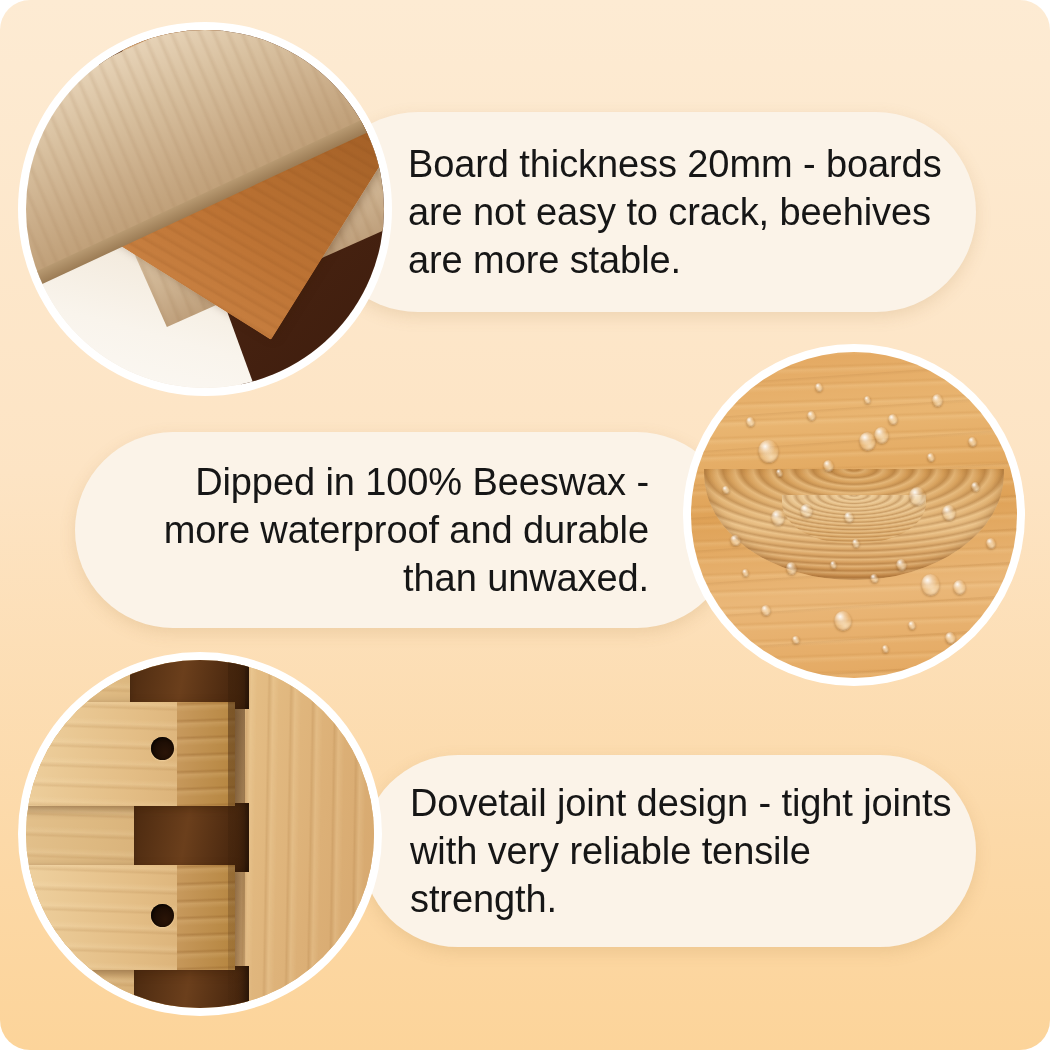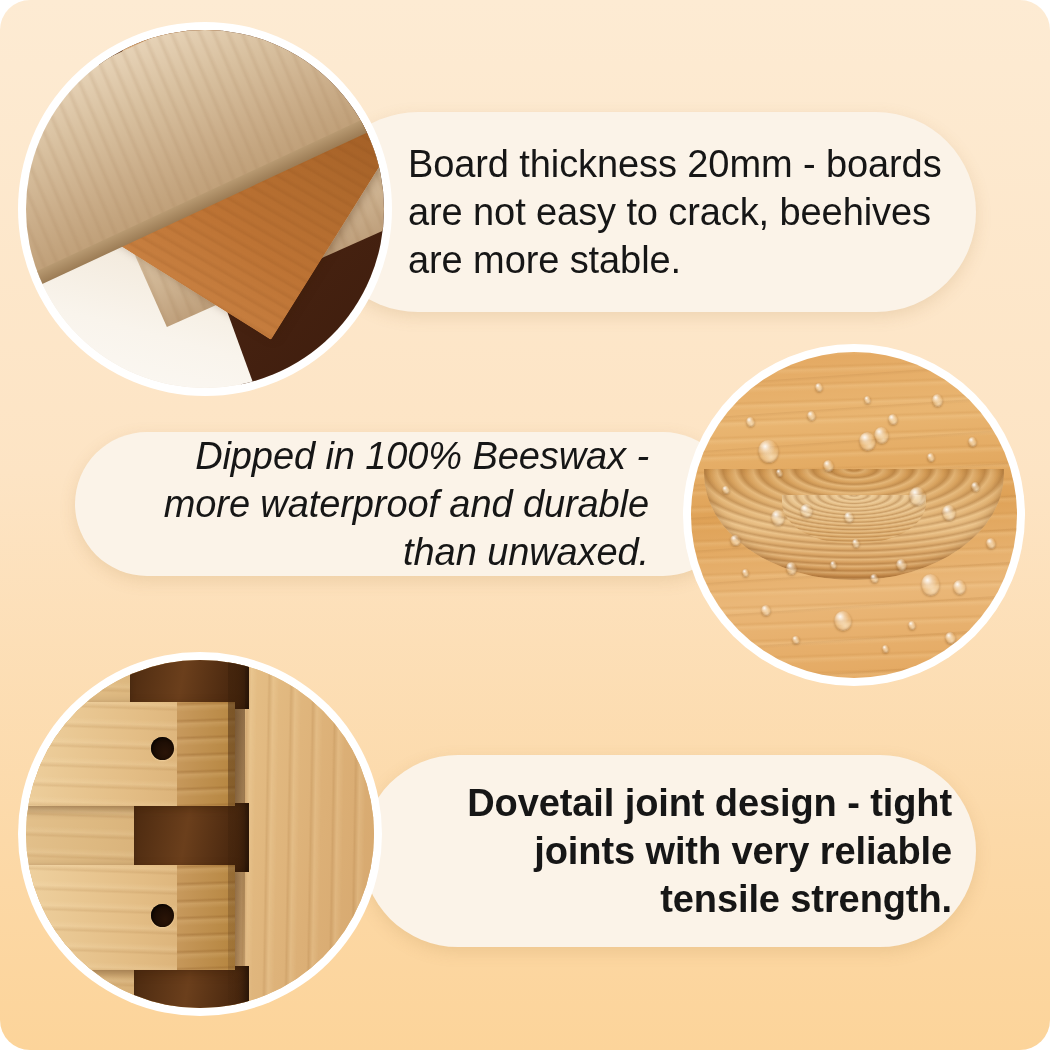--- a/index.html
+++ b/index.html
@@ -42,28 +42,28 @@
     width: 100%;
     white-space: pre-line;
   }
 
   #pill-1 {
     left: 318px;  top: 112px;  width: 658px; height: 200px;
   }
   #pill-1 .pill-text { padding-left: 90px; padding-right: 28px; text-align: left; }
 
   #pill-2 {
-    left: 75px;  top: 432px;  width: 660px; height: 144px; font-style: italic;
+    left: 75px;  top: 432px;  width: 660px; height: 196px;
   }
   #pill-2 .pill-text { padding-left: 30px; padding-right: 86px; text-align: right; }
 
   #pill-3 {
     left: 362px;  top: 755px;  width: 614px; height: 192px;
   }
-  #pill-3 .pill-text { padding-left: 48px; padding-right: 24px; text-align: right; font-weight: bold; }
+  #pill-3 .pill-text { padding-left: 48px; padding-right: 24px; text-align: left; }
 
   
   .photo-circle {
     position: absolute;
     border-radius: 50%;
     background: #ffffff;
     padding: 8px;
     box-sizing: border-box;
     z-index: 5;
   }

